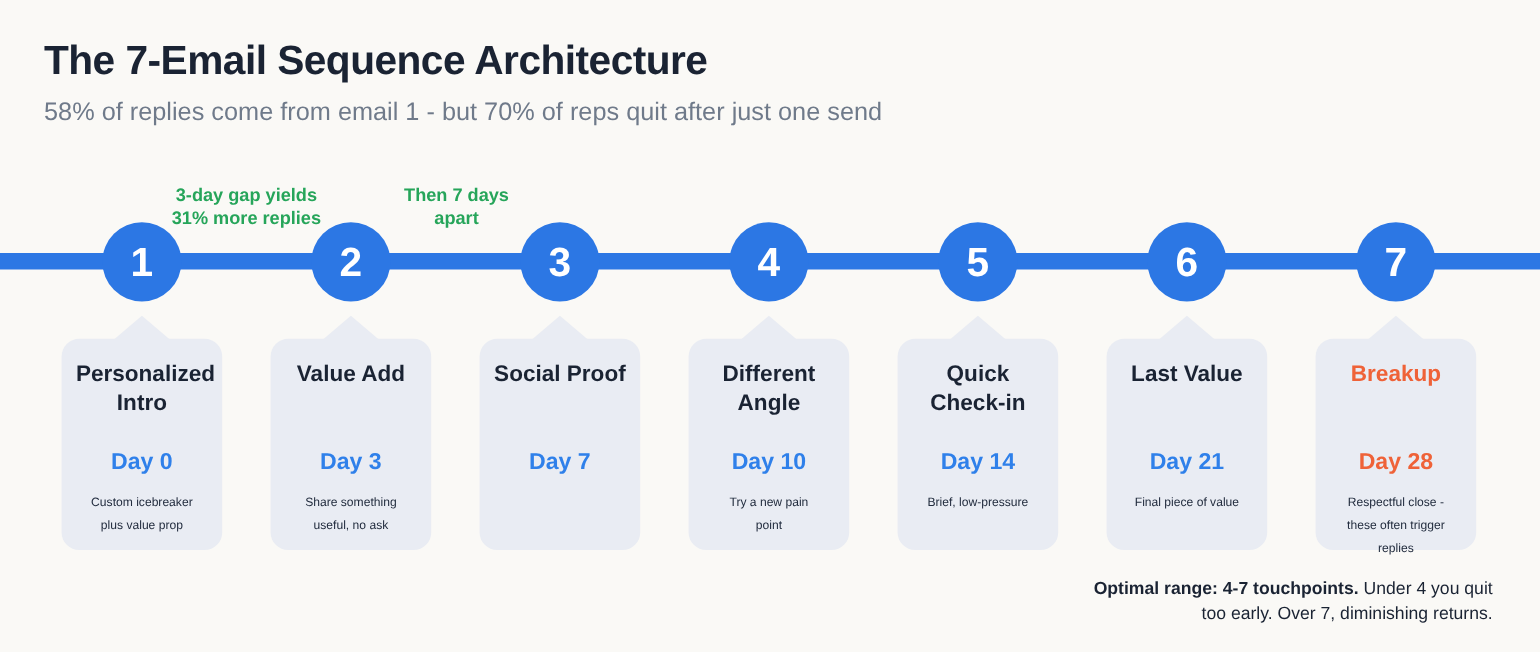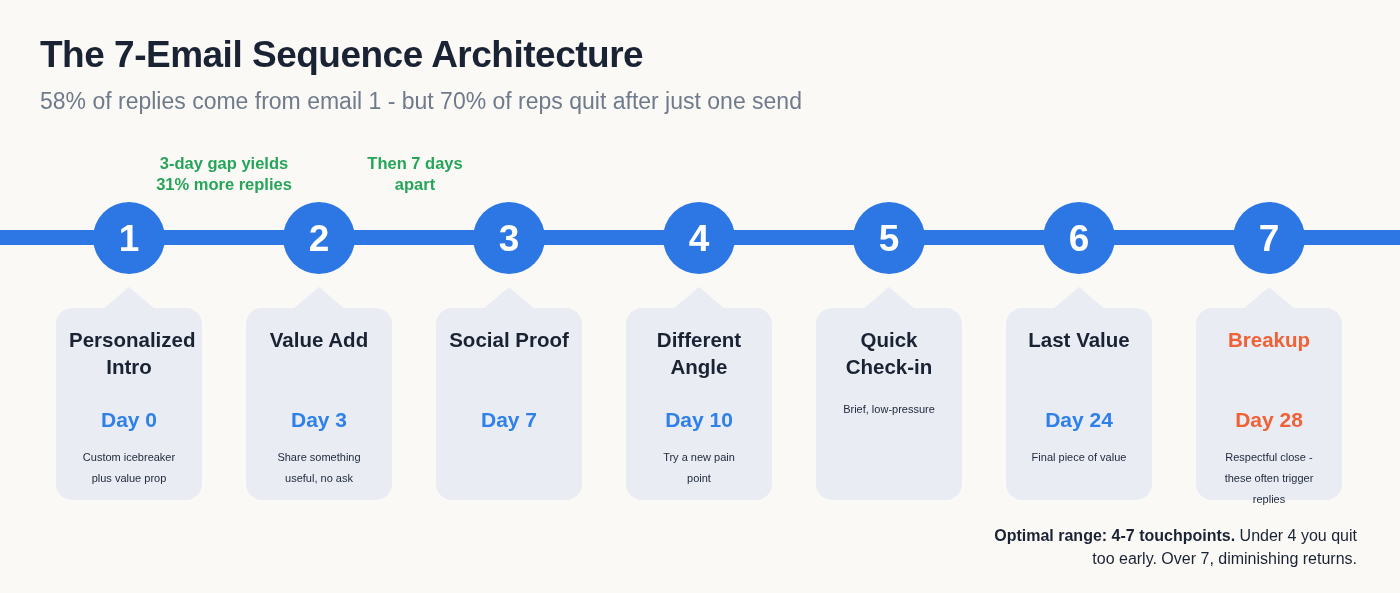--- a/index.html
+++ b/index.html
@@ -15,21 +15,21 @@
     position: absolute; left: 40px; top: 34px;
     font-size: 37px; font-weight: 700; letter-spacing: -0.5px;
     color: var(--heading, #1A2333);
   }
   .page-subtitle {
     position: absolute; left: 40px; top: 88px;
     font-size: 23px; font-weight: 400;
     color: var(--subtitle_gray, #6F7A8A);
   }
   .annotation {
-    position: absolute; top: 153px;
+    position: absolute; top: 168px;
     font-size: 16.5px; font-weight: 700; line-height: 21px;
     color: var(--green, #26A55A);
     text-align: center; white-space: pre-line;
   }
   .annotation.a1 { left: 104px; width: 240px; }
   .annotation.a2 { left: 330px; width: 170px; }
   .timeline-line {
     position: absolute; left: 0; top: 230px;
     width: 1400px; height: 15px;
     background: var(--accent_blue, #2C77E4);
@@ -156,31 +156,32 @@
     </div>
   </div>
 
   <div class="step">
     <div class="circle">
       <span class="num">5</span>
     </div>
     <div class="card">
       <div class="card-title">Quick
 Check-in</div>
+      <div class="card-day">Day 14</div>
       <div class="card-desc">Brief, low-pressure</div>
     </div>
   </div>
 
   <div class="step">
     <div class="circle">
       <span class="num">6</span>
     </div>
     <div class="card">
       <div class="card-title">Last Value</div>
-      <div class="card-day">Day 24</div>
+      <div class="card-day">Day 21</div>
       <div class="card-desc">Final piece of value</div>
     </div>
   </div>
 
   <div class="step">
     <div class="circle">
       <span class="num">7</span>
     </div>
     <div class="card accent">
       <div class="card-title">Breakup</div>

